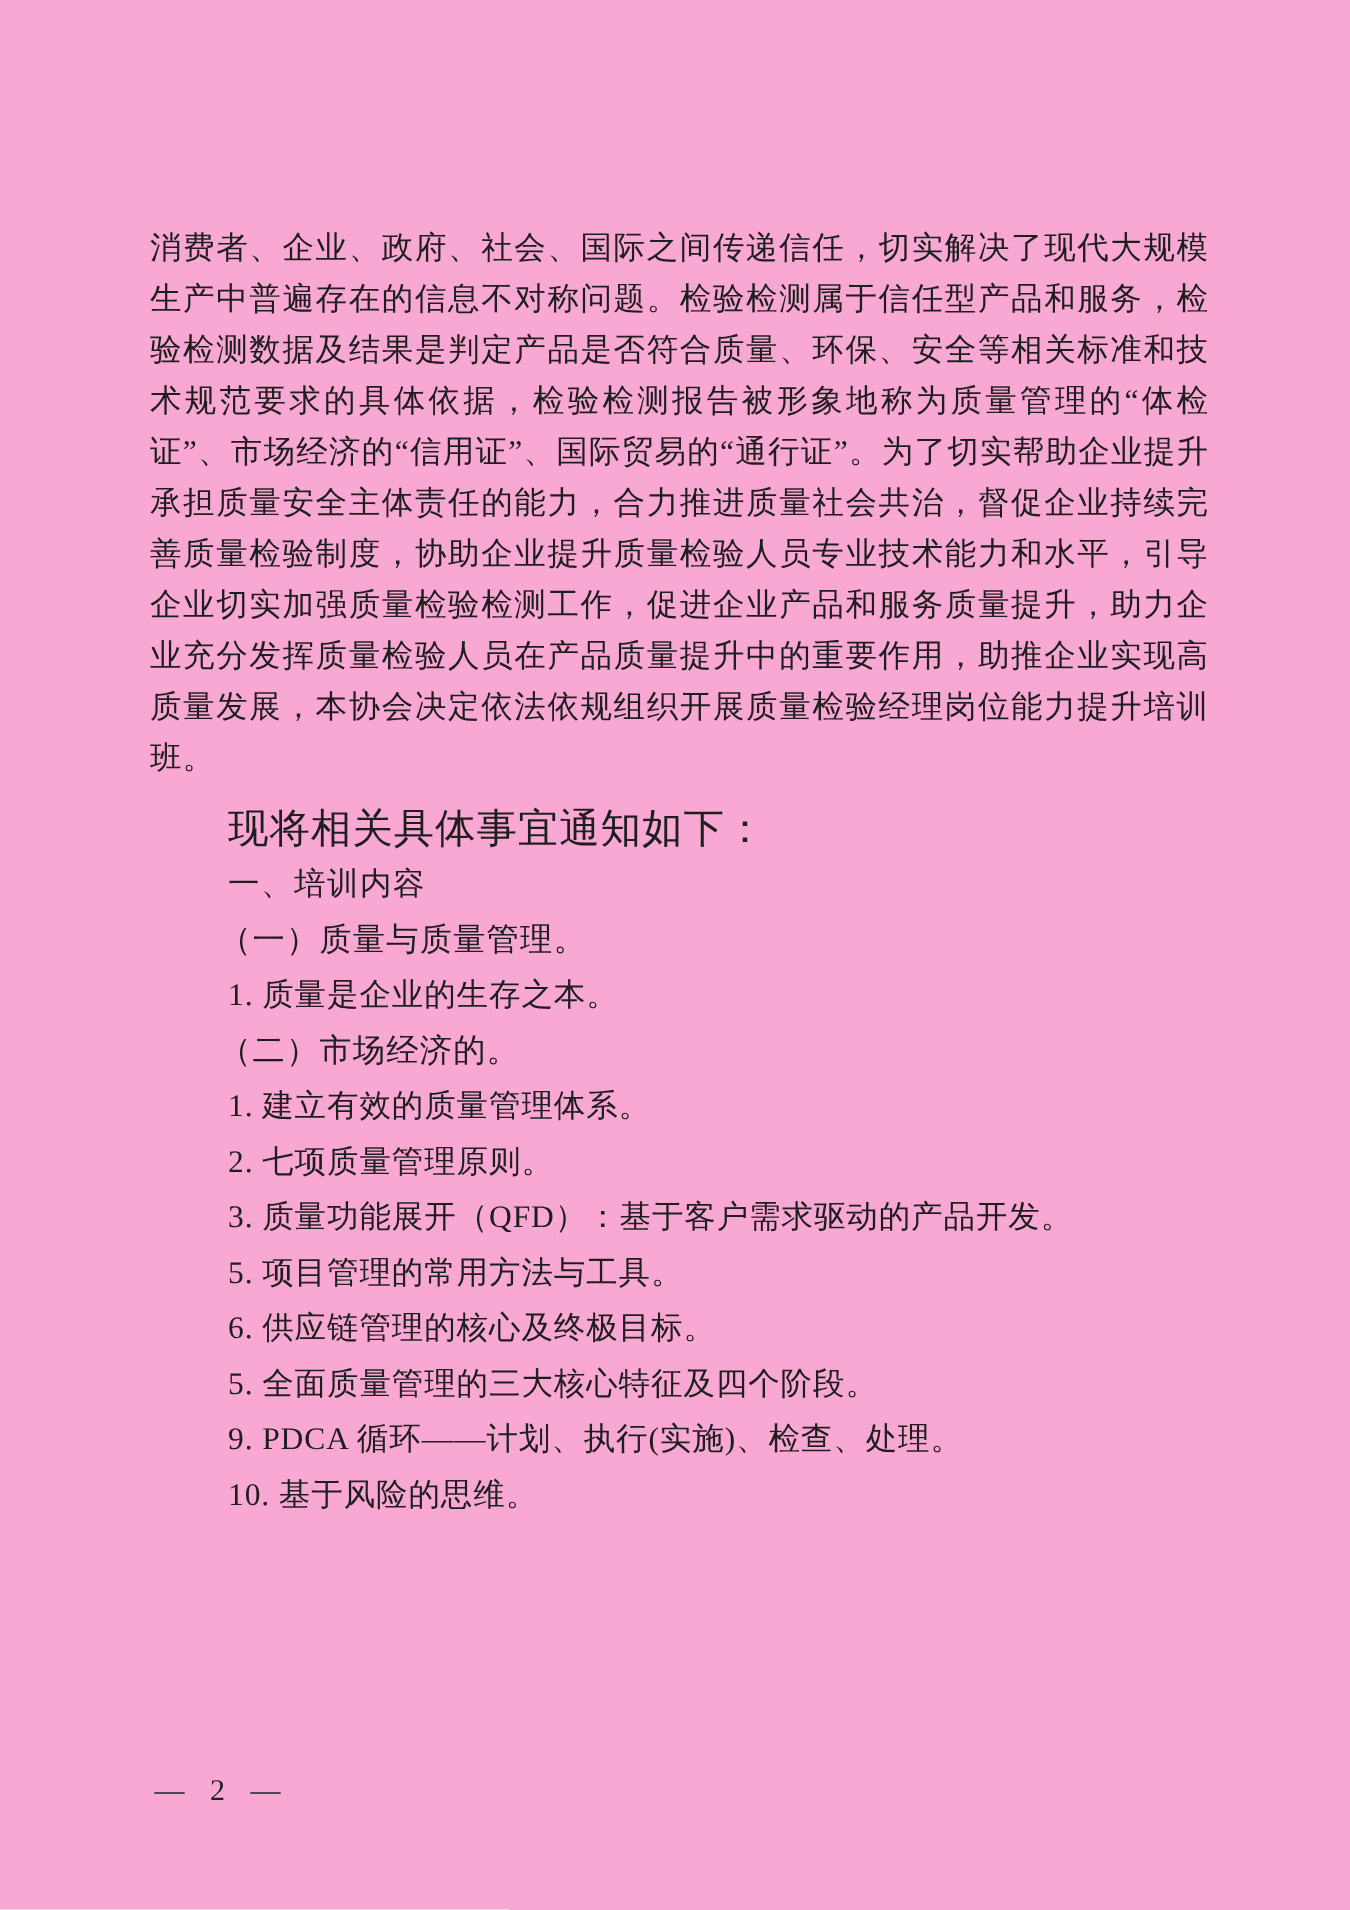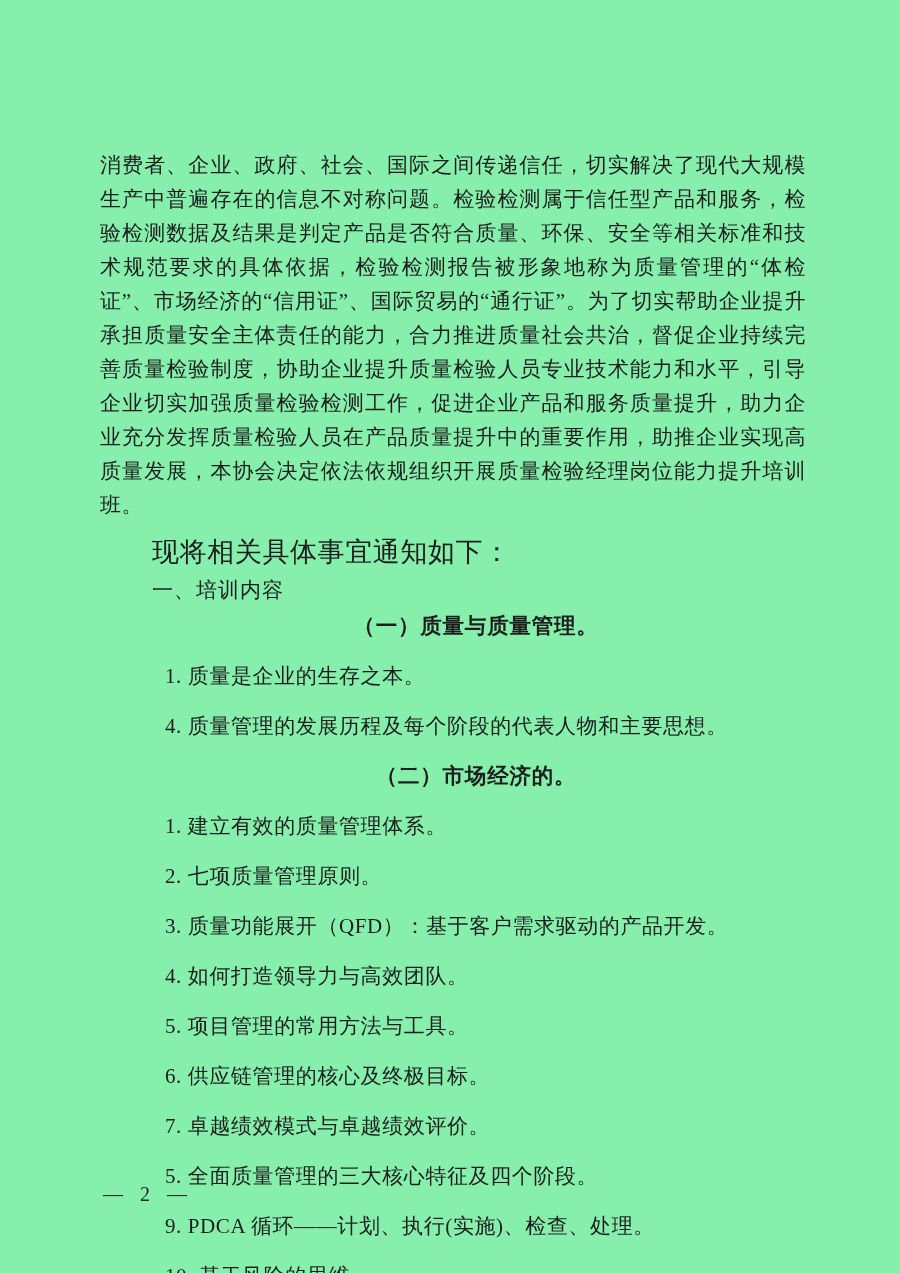--- a/index.html
+++ b/index.html
@@ -4,21 +4,21 @@
 <style>
   html, body {
     margin: 0;
     padding: 0;
     background: #ffffff;
   }
   .page {
     position: relative;
     width: 900px;
     height: 1273px;
-    background: #86efac;
+    background: #f9a8d4;
     overflow: hidden;
     font-family: "Liberation Serif", "DejaVu Serif", serif;
     color: #1e1e1e;
   }
   .text-block {
     position: absolute;
     left: 100px;
     top: 148px;
     width: 706px;
   }
@@ -43,32 +43,31 @@
     line-height: 37px;
     font-weight: normal;
     font-family: "Liberation Sans", "DejaVu Sans", sans-serif;
     letter-spacing: 1px;
     text-indent: 52px;
   }
   .subsection-heading {
     margin: 0;
     font-size: 21.5px;
     line-height: 37px;
-    font-weight: bold;
+    font-weight: normal;
     letter-spacing: 0.8px;
     text-indent: 46px;
-    text-align: center;
   }
   .item-list {
     margin: 0;
     padding: 0;
     list-style: none;
   }
   .item-list li {
-    margin: 13px;
+    margin: 0;
     font-size: 21px;
     line-height: 37px;
     letter-spacing: 0.6px;
     text-indent: 52px;
     text-align: justify;
     text-justify: inter-character;
   }
   .page-number {
     position: absolute;
     left: 103px;
@@ -87,33 +86,30 @@
     <p class="body-paragraph">消费者、企业、政府、社会、国际之间传递信任，切实解决了现代大规模生产中普遍存在的信息不对称问题。检验检测属于信任型产品和服务，检验检测数据及结果是判定产品是否符合质量、环保、安全等相关标准和技术规范要求的具体依据，检验检测报告被形象地称为质量管理的“体检证”、市场经济的“信用证”、国际贸易的“通行证”。为了切实帮助企业提升承担质量安全主体责任的能力，合力推进质量社会共治，督促企业持续完善质量检验制度，协助企业提升质量检验人员专业技术能力和水平，引导企业切实加强质量检验检测工作，促进企业产品和服务质量提升，助力企业充分发挥质量检验人员在产品质量提升中的重要作用，助推企业实现高质量发展，本协会决定依法依规组织开展质量检验经理岗位能力提升培训班。</p>
 
     <p class="intro-line">现将相关具体事宜通知如下：</p>
 
     <h2 class="section-heading">一、培训内容</h2>
 
     <h3 class="subsection-heading">（一）质量与质量管理。</h3>
 
     <ul class="item-list">
       <li>1. 质量是企业的生存之本。</li>
-      <li>4. 质量管理的发展历程及每个阶段的代表人物和主要思想。</li>
     </ul>
 
     <h3 class="subsection-heading">（二）市场经济的。</h3>
 
     <ul class="item-list">
       <li>1. 建立有效的质量管理体系。</li>
       <li>2. 七项质量管理原则。</li>
       <li>3. 质量功能展开（QFD）：基于客户需求驱动的产品开发。</li>
-      <li>4. 如何打造领导力与高效团队。</li>
       <li>5. 项目管理的常用方法与工具。</li>
       <li>6. 供应链管理的核心及终极目标。</li>
-      <li>7. 卓越绩效模式与卓越绩效评价。</li>
       <li>5. 全面质量管理的三大核心特征及四个阶段。</li>
       <li>9. PDCA 循环——计划、执行(实施)、检查、处理。</li>
       <li>10. 基于风险的思维。</li>
     </ul>
 
   </div>
 
   <div class="page-number">— 2 —</div>
 </div>
 

